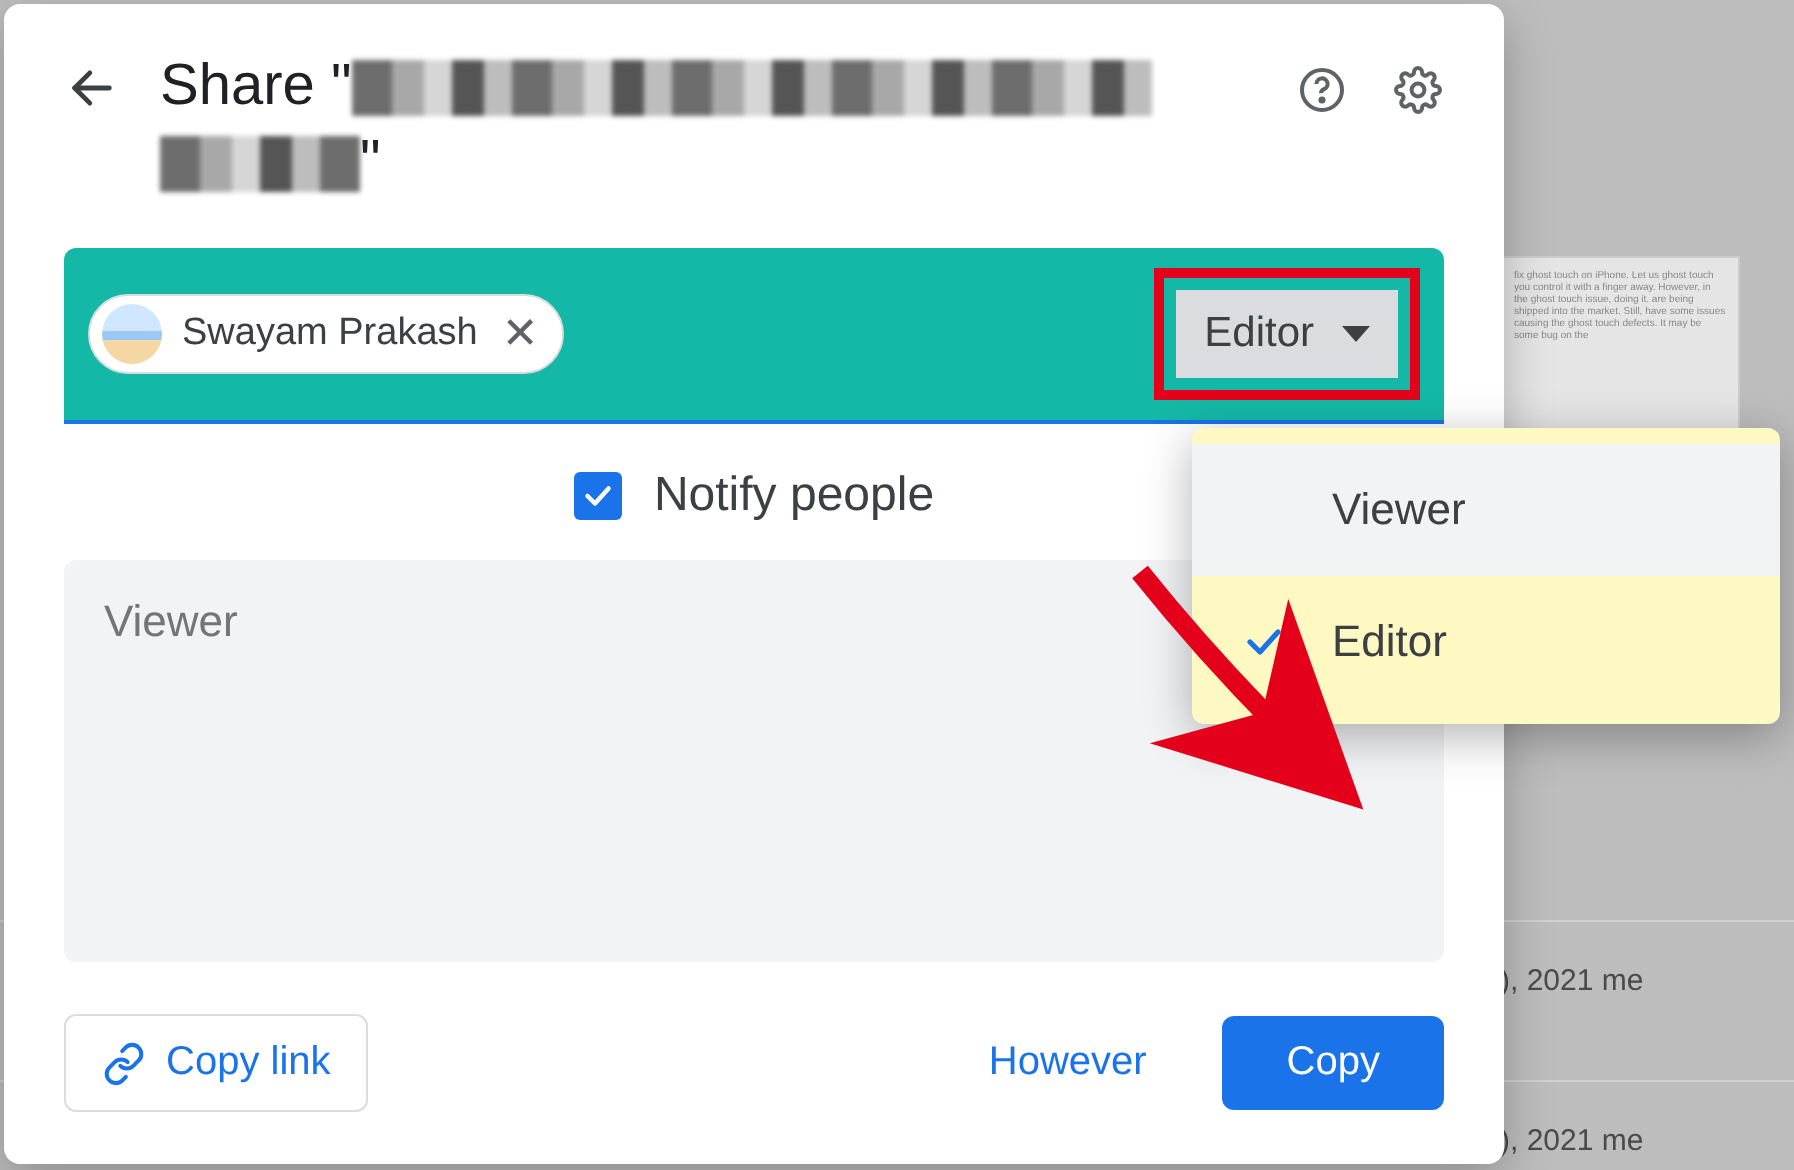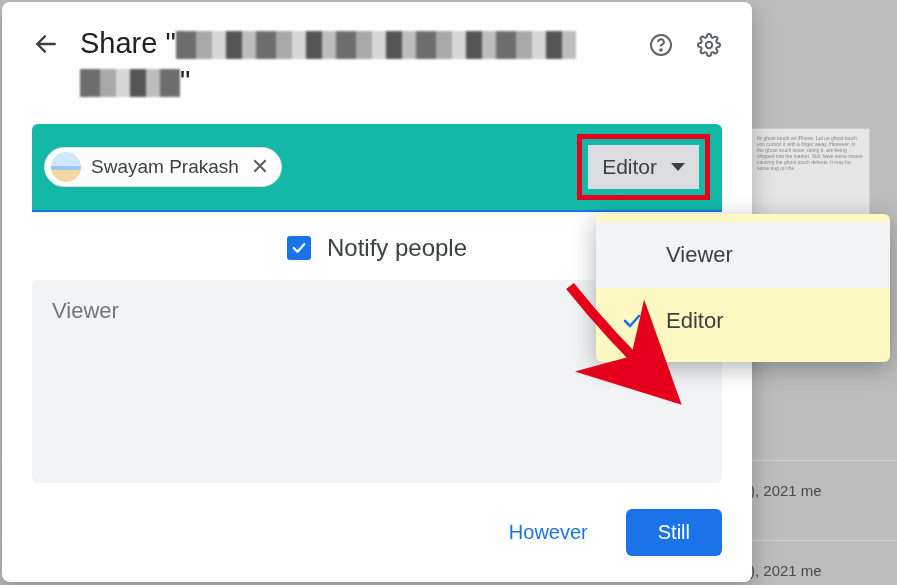--- a/index.html
+++ b/index.html
@@ -298,23 +298,30 @@
         </svg>
     </div>
     <span>Notify people</span>
   </div>
 
   <div class="message-box">
     <span>Viewer</span>
   </div>
 
   <div class="footer">
+    <div class="copy-link">
+      <svg viewBox="0 0 24 24" fill="none" stroke="#1a73e8" stroke-width="2.2" stroke-linecap="round">
+          <path d="M10 13a5 5 0 0 0 7.07 0l2.83-2.83a5 5 0 1 0-7.07-7.07L11 5"></path>
+          <path d="M14 11a5 5 0 0 0-7.07 0L4.1 13.83a5 5 0 1 0 7.07 7.07L13 19"></path>
+        </svg>
+      <span>Copy link</span>
+    </div>
     <div class="footer-spacer"></div>
     <div class="cancel-btn">However</div>
-    <div class="send-btn">Still</div>
+    <div class="send-btn">Copy</div>
   </div>
 </div>
 
 <div class="dropdown">
   <div class="dd-item" style="background:#f1f3f4;">
     <span class="dd-check"></span>
     <span>Viewer</span>
   </div>
   <div class="dd-item">
     <span class="dd-check">

